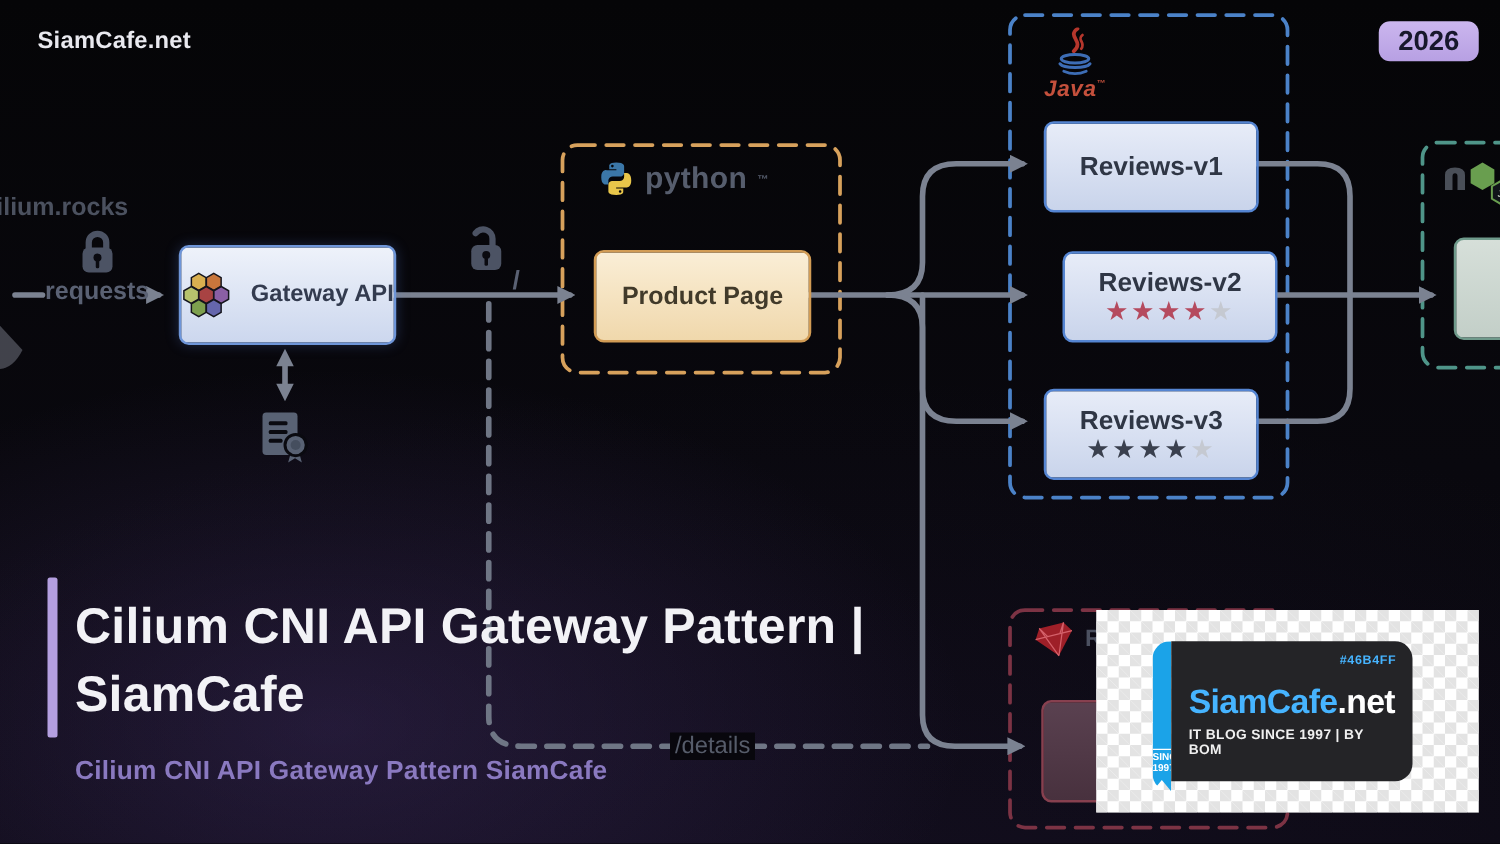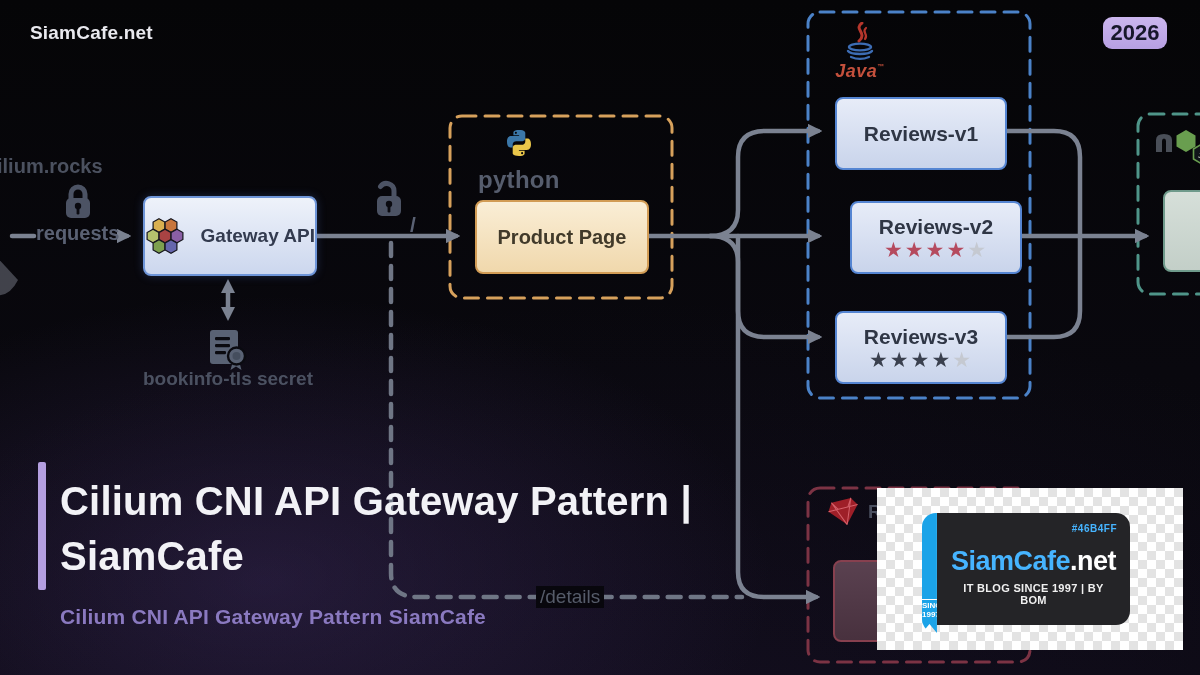--- a/index.html
+++ b/index.html
@@ -15,21 +15,21 @@
   svg{display:block;}
 
   
   #wires{position:absolute;left:0;top:0;z-index:1;}
   .wire{stroke:#7b8291;stroke-width:4.5;fill:none;stroke-linecap:round;stroke-linejoin:round;}
   .wire.dashed{stroke-dasharray:13 10;stroke:#6f7685;}
   .gbox{fill:none;stroke-width:3;stroke-dasharray:14 9;stroke-linecap:round;}
 
   
   .brand{left:30px;top:22px;z-index:5;color:#e9e9ef;font-size:19px;font-weight:bold;letter-spacing:.2px;}
-  .badge{left:1103px;top:17px;z-index:5;width:64px;height:32px;border-radius:9px;
+  .badge{left:1103px;top:17px;z-index:5;width:80px;height:32px;border-radius:9px;
     background:linear-gradient(180deg,#cbb6ee,#b7a0e3);color:#17172b;font-size:22px;font-weight:bold;
     display:flex;align-items:center;justify-content:center;}
   .domain-label{left:-3px;top:155px;z-index:2;color:#4b515f;font-size:20px;font-weight:bold;}
   .requests-label{left:36px;top:222px;z-index:2;color:#5a6173;font-size:20px;font-weight:bold;}
   .slash-label{left:410px;top:213px;z-index:2;color:#5a6173;font-size:21px;font-weight:bold;}
   .details-label{left:536px;top:586px;z-index:2;color:#565c6a;font-size:19px;font-weight:normal;background:#08070d;padding:0 4px;}
   .secret-label{left:143px;top:368px;z-index:2;width:170px;text-align:center;color:#4b5161;font-size:19px;font-weight:bold;}
 
   
   .gw-box{left:143px;top:196px;width:170px;height:76px;z-index:2;border:2.5px solid #6e95d8;border-radius:8px;
@@ -45,21 +45,21 @@
   .stars{font-size:21px;letter-spacing:2px;line-height:1;margin-top:1px;}
   .star-red{color:#b54a5e;}
   .star-dark{color:#3a404e;}
   .star-empty{color:#c5c9d1;}
   .ratings-box{left:1163px;top:190px;width:80px;height:78px;z-index:2;border:2px solid #6f9a8b;border-radius:8px;
     background:linear-gradient(180deg,#d6dfd9,#c3cfc8);}
   .details-box{left:833px;top:560px;width:96px;height:78px;z-index:2;border:2px solid #87404f;border-radius:8px;
     background:linear-gradient(180deg,#5a4150,#48313e);}
 
   
-  .py-row{left:478px;top:128px;z-index:2;display:flex;align-items:center;gap:8px;flex-direction:column;}
+  .py-row{left:478px;top:128px;z-index:2;display:flex;align-items:center;gap:8px;}
   .py-word{color:#565d6d;font-size:24px;font-weight:bold;letter-spacing:.3px;}
   .tm{color:#565d6d;font-size:9px;font-weight:bold;vertical-align:14px;}
   .java-logo{left:830px;top:22px;z-index:2;width:60px;text-align:center;}
   .java-word{color:#c4503c;font-size:18px;font-weight:bold;font-style:italic;letter-spacing:.5px;line-height:1;}
   .java-word .tm{color:#c4503c;font-size:7px;vertical-align:8px;}
   .node-logo{left:1152px;top:128px;z-index:2;}
   .ruby-logo{left:828px;top:498px;z-index:2;display:flex;align-items:center;gap:8px;}
   .ruby-word{color:#4b5060;font-size:19px;font-weight:bold;}
 
   
@@ -76,21 +76,21 @@
     background-size:18px 18px;background-position:0 0,9px 9px;}
   .wm-logo{position:absolute;left:45px;top:25px;width:208px;height:112px;display:flex;}
   .wm-blue{width:28px;height:120px;background:#1ba3e8;border-radius:14px 0 0 14px;position:relative;
     clip-path:polygon(0 0,100% 0,100% 100%,50% calc(100% - 9px),0 100%);}
   .wm-since{position:absolute;left:0;bottom:13px;width:100%;text-align:center;color:#fff;font-size:8px;font-weight:bold;line-height:1.1;border-top:1.5px solid #fff;padding-top:2px;}
   .wm-dark{flex:1;height:112px;background:#242427;border-radius:0 14px 14px 0;position:relative;padding:10px 14px;box-sizing:border-box;}
   .wm-hex{position:absolute;top:10px;right:13px;color:#46b4ff;font-size:10px;font-weight:bold;letter-spacing:.5px;}
   .wm-name{margin-top:24px;font-size:27px;font-weight:bold;letter-spacing:-.5px;line-height:1.1;}
   .wm-name .p1{color:#46b4ff;}
   .wm-name .p2{color:#ffffff;}
-  .wm-tag{margin-top:5px;color:#f0f0f0;font-size:11px;font-weight:bold;letter-spacing:.3px;text-align:center;}
+  .wm-tag{margin-top:5px;color:#f0f0f0;font-size:11px;font-weight:bold;letter-spacing:.3px;}
 </style>
 </head>
 <body>
 
 <div class="stage">
 
   <svg id="wires" width="1200" height="675" viewBox="0 0 1200 675">
     <defs>
       <marker id="ah" viewBox="0 0 10 10" refX="7" refY="5" markerWidth="3.2" markerHeight="3.2" orient="auto">
         <path d="M0 0 L10 5 L0 10 Z" fill="#7b8291"></path>
@@ -169,21 +169,20 @@
     <svg width="42" height="44" viewBox="0 0 42 44">
       <rect x="2" y="2" width="28" height="34" rx="3" fill="#596274"></rect>
       <rect x="7" y="9" width="15" height="3.2" rx="1.2" fill="#0a0a10"></rect>
       <rect x="7" y="16" width="15" height="3.2" rx="1.2" fill="#0a0a10"></rect>
       <rect x="7" y="23" width="11" height="3.2" rx="1.2" fill="#0a0a10"></rect>
       <path d="M25 33 l-2.5 9 5.5-3.5 5.5 3.5 -2.5-9 Z" fill="#596274"></path>
       <circle cx="28.5" cy="28" r="8.5" fill="#596274" stroke="#0a0a10" stroke-width="2.4"></circle>
       <circle cx="28.5" cy="28" r="4" fill="#454e5e"></circle>
     </svg>
   </div>
-  <div class="abs secret-label">bookinfo-tls secret</div>
 
   <div class="abs py-row">
     <span>
       <svg width="30" height="30" viewBox="0 0 30 30">
         <path fill="#3b77a8" d="M15 2c-6 0-5.6 2.6-5.6 2.6v2.7h5.7v.8H7.1S3 7.6 3 13.7s3.6 5.9 3.6 5.9h2.1v-2.8s-.1-3.6 3.5-3.6h5.7s3.4.1 3.4-3.3V5s.5-3-6.3-3zm-3.1 1.8a1.05 1.05 0 1 1 0 2.1 1.05 1.05 0 0 1 0-2.1z"></path>
         <path fill="#e9c64a" d="M15 28c6 0 5.6-2.6 5.6-2.6v-2.7h-5.7v-.8h8s4.1.5 4.1-5.6-3.6-5.9-3.6-5.9h-2.1v2.8s.1 3.6-3.5 3.6h-5.7s-3.4-.1-3.4 3.3V25s-.5 3 6.3 3zm3.1-1.8a1.05 1.05 0 1 1 0-2.1 1.05 1.05 0 0 1 0 2.1z"></path>
       </svg>
     </span>
     <span class="py-word">python</span>
     <span class="tm">™</span>

